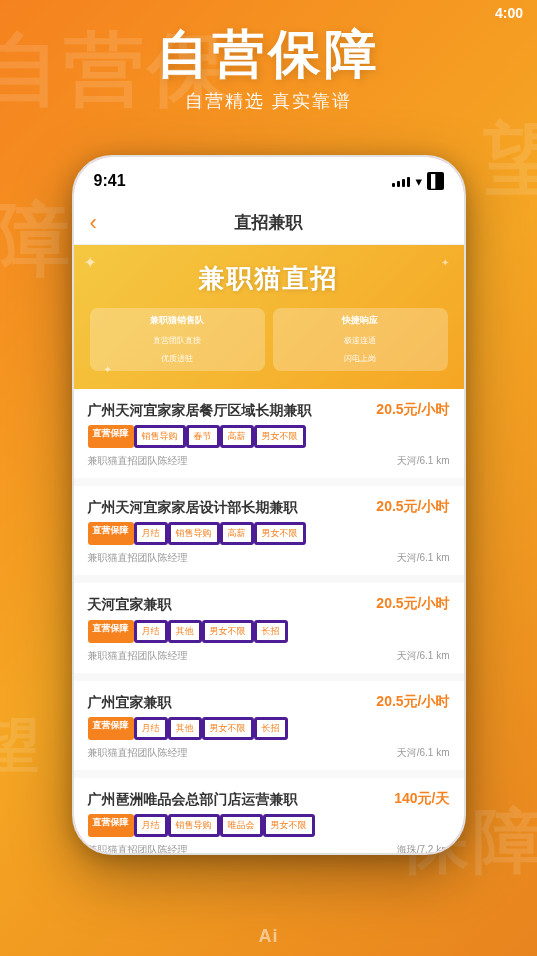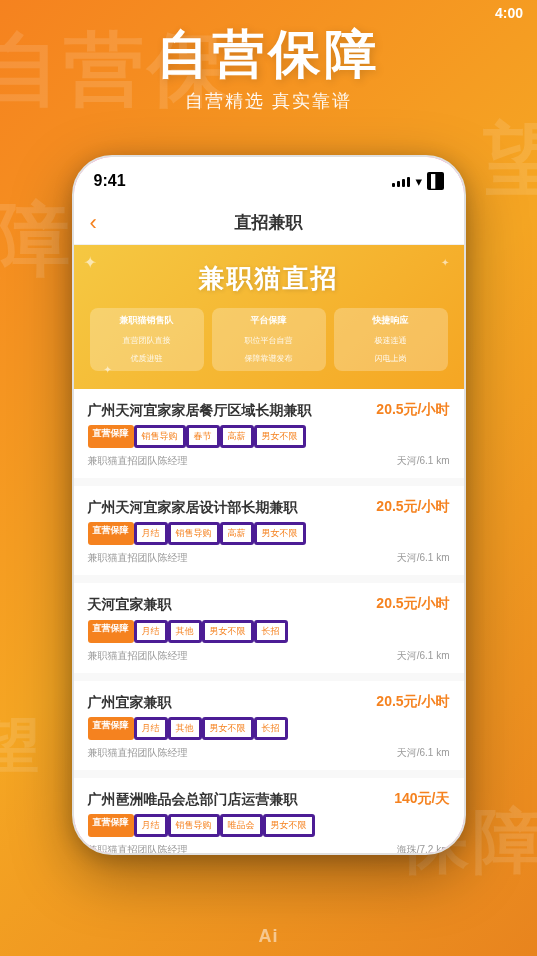--- a/index.html
+++ b/index.html
@@ -379,24 +379,20 @@
         <span class="banner-star" style="top:8px; left:10px;">✦</span>
         <span class="banner-star" style="top:12px; right:14px; font-size:10px;">✦</span>
         <span class="banner-star" style="bottom:14px; left:30px; font-size:10px;">✦</span>
         <div class="banner-title">兼职猫直招</div>
         <div class="banner-features">
           <div class="banner-feature">
             <span class="banner-feature-title">兼职猫销售队</span>
             <span class="banner-feature-desc">直营团队直接<br>优质进驻</span>
           </div>
           <div class="banner-feature">
-            <span class="banner-feature-title">平台保障</span>
-            <span class="banner-feature-desc">职位平台自营<br>保障靠谱发布</span>
-          </div>
-          <div class="banner-feature">
             <span class="banner-feature-title">快捷响应</span>
             <span class="banner-feature-desc">极速连通<br>闪电上岗</span>
           </div>
         </div>
       </div>
 
       <div class="job-list">
 
         <div class="job-item">
           <div class="job-header">

